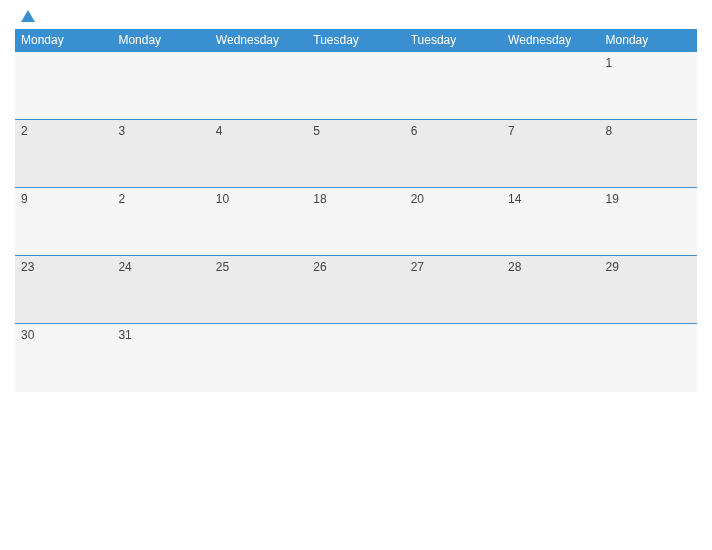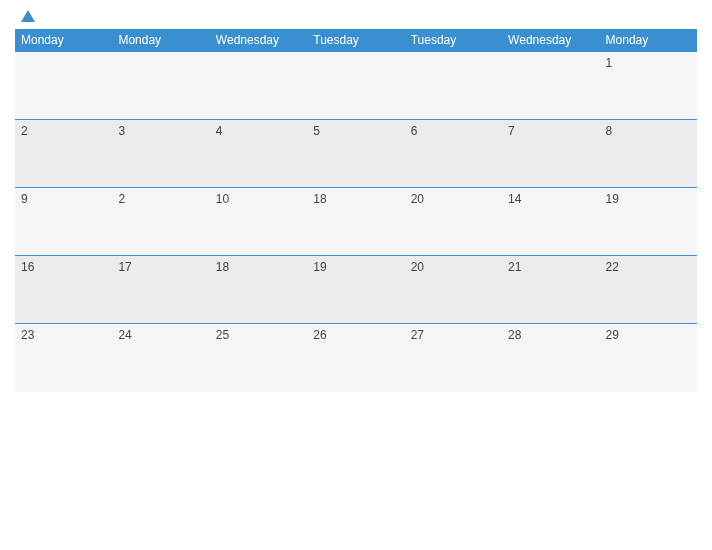--- a/index.html
+++ b/index.html
@@ -153,32 +153,32 @@
         <tr class="calendar-row">
           <td><span class="day-num">9</span></td>
           <td><span class="day-num">2</span></td>
           <td><span class="day-num">10</span></td>
           <td><span class="day-num">18</span></td>
           <td><span class="day-num">20</span></td>
           <td><span class="day-num">14</span></td>
           <td><span class="day-num">19</span></td>
         </tr>
         <tr class="calendar-row">
-          <td><span class="day-num">16</span></td>
-          <td><span class="day-num">17</span></td>
-          <td><span class="day-num">18</span></td>
-          <td><span class="day-num">19</span></td>
-          <td><span class="day-num">20</span></td>
-          <td><span class="day-num">21</span></td>
-          <td><span class="day-num">22</span></td>
-        </tr>
-        <tr class="calendar-row">
           <td><span class="day-num">23</span></td>
           <td><span class="day-num">24</span></td>
           <td><span class="day-num">25</span></td>
           <td><span class="day-num">26</span></td>
           <td><span class="day-num">27</span></td>
           <td><span class="day-num">28</span></td>
           <td><span class="day-num">29</span></td>
         </tr>
+        <tr class="calendar-row">
+          <td><span class="day-num">30</span></td>
+          <td><span class="day-num">31</span></td>
+          <td class="empty-cell"></td>
+          <td class="empty-cell"></td>
+          <td class="empty-cell"></td>
+          <td class="empty-cell"></td>
+          <td class="empty-cell"></td>
+        </tr>
       </tbody>
   </table>
 </div>
 
 </body></html>

